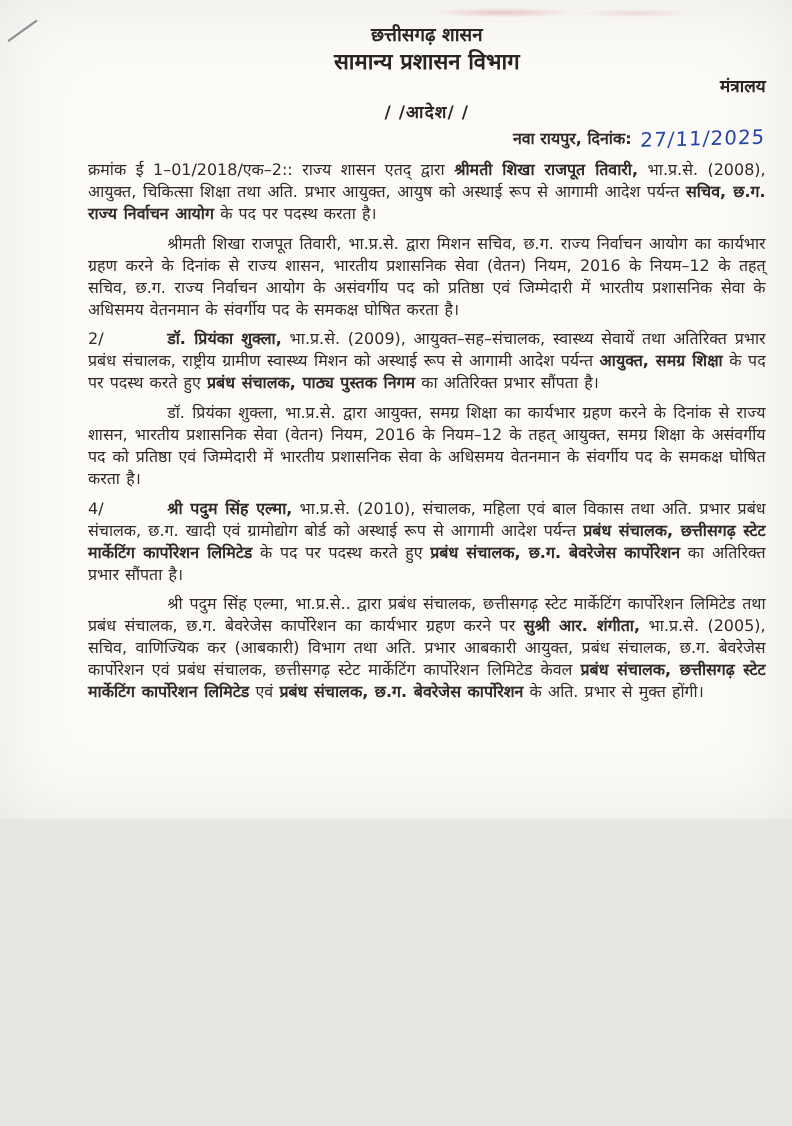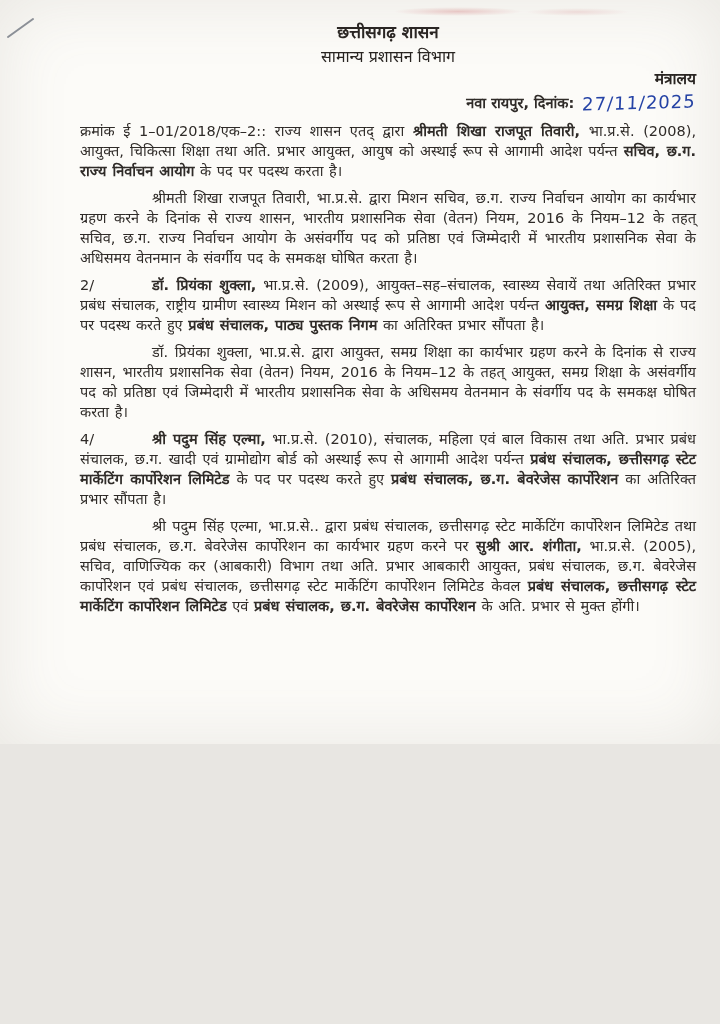--- a/index.html
+++ b/index.html
@@ -13,21 +13,21 @@
     background:#fcfbf8;
     color:#2f2b28;
   }
   .page::after{
     content:"";position:absolute;inset:0;pointer-events:none;
     box-shadow:inset 0 0 70px rgba(120,110,100,0.14);
   }
   .content{position:absolute;left:80px;top:20px;width:616px;}
   .header{text-align:center;color:#292522;}
   .h1{font-size:17px;font-weight:bold;line-height:25px;}
-  .h2{font-size:16px;font-weight:normal;line-height:23px;}
+  .h2{font-size:20px;font-weight:bold;line-height:23px;}
   .h3{font-size:15.5px;font-weight:bold;line-height:22px;text-align:right;}
   .h4{font-size:16px;font-weight:bold;line-height:24px;text-decoration:underline;text-underline-offset:3px;}
   .h5{font-size:15.5px;font-weight:bold;line-height:24px;letter-spacing:1px;}
   .dateline{
     text-align:right;font-size:14.5px;font-weight:bold;line-height:22px;
     margin:2px 0 7px 0;white-space:nowrap;
   }
   .hw{
     display:inline-block;color:#2543a6;font-size:18px;font-weight:normal;
     transform:rotate(-1.5deg) skewX(-4deg);letter-spacing:1px;margin-left:3px;
@@ -91,20 +91,21 @@
 
   <svg class="pencil" width="32" height="24" viewBox="0 0 32 24">
     <path d="M2 21 L27 3" stroke="#8d929b" stroke-width="2" fill="none" stroke-linecap="round"></path>
   </svg>
 
   <div class="content">
     <div class="header">
       <div class="h1">छत्तीसगढ़ शासन</div>
       <div class="h2">सामान्य प्रशासन विभाग</div>
       <div class="h3">मंत्रालय</div>
+      <div class="h5">/ /आदेश/ /</div>
     </div>
 
     <div class="dateline">
       <span>नवा रायपुर, दिनांक:</span>
       <span class="hw">27/11/2025</span>
     </div>
 
     <div class="bodytext">
         <div class="para"><span>क्रमांक ई 1–01/2018/एक–2:: राज्य शासन एतद् द्वारा </span><span class="b">श्रीमती शिखा राजपूत तिवारी,</span><span> भा.प्र.से. (2008), आयुक्त, चिकित्सा शिक्षा तथा अति. प्रभार आयुक्त, आयुष को अस्थाई रूप से आगामी आदेश पर्यन्त </span><span class="b">सचिव, छ.ग. राज्य निर्वाचन आयोग</span><span> के पद पर पदस्थ करता है।</span></div>
         <div class="para indent"><span>श्रीमती शिखा राजपूत तिवारी, भा.प्र.से. द्वारा मिशन सचिव, छ.ग. राज्य निर्वाचन आयोग का कार्यभार ग्रहण करने के दिनांक से राज्य शासन, भारतीय प्रशासनिक सेवा (वेतन) नियम, 2016 के नियम–12 के तहत् सचिव, छ.ग. राज्य निर्वाचन आयोग के असंवर्गीय पद को प्रतिष्ठा एवं जिम्मेदारी में भारतीय प्रशासनिक सेवा के अधिसमय वेतनमान के संवर्गीय पद के समकक्ष घोषित करता है।</span></div>

